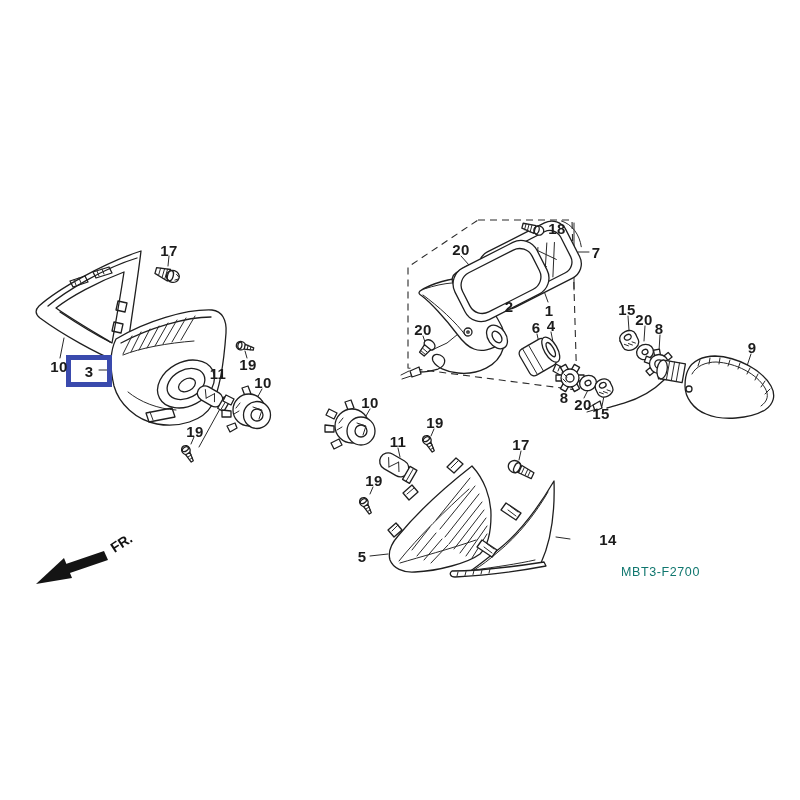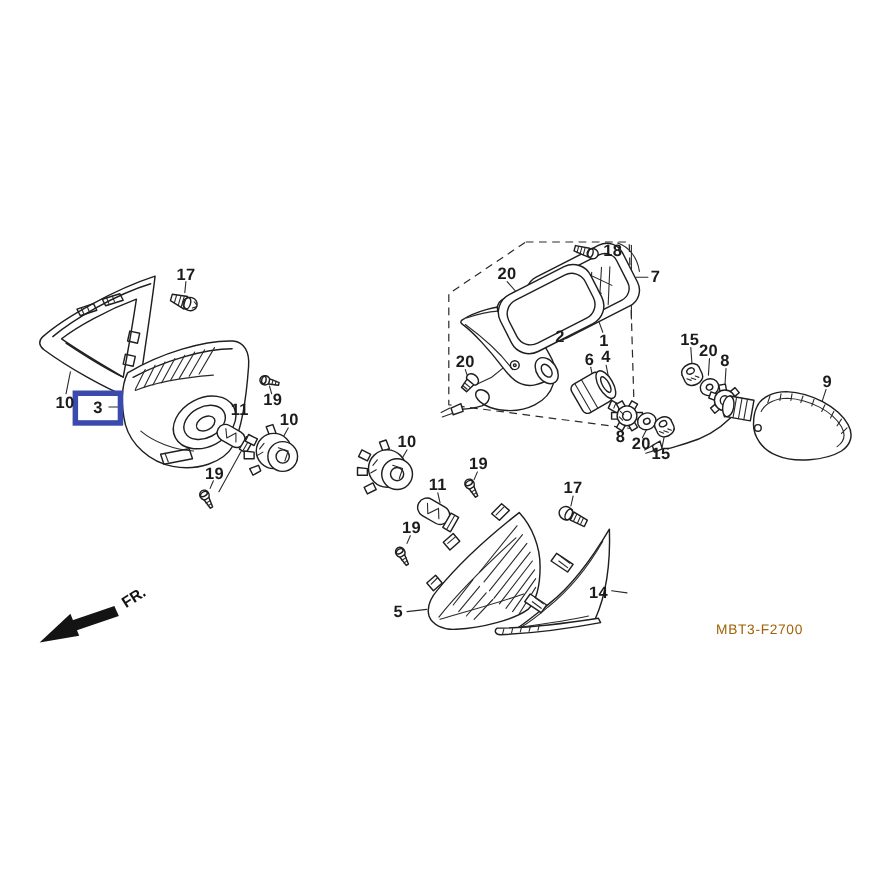--- a/index.html
+++ b/index.html
@@ -9,22 +9,22 @@
   #art *{vector-effect:non-scaling-stroke;}
   .ln{stroke:#1f1f1f;stroke-width:1.3;fill:none;stroke-linecap:round;stroke-linejoin:round;}
   .thin{stroke:#2a2a2a;stroke-width:1;fill:none;stroke-linecap:round;}
   .wfill{fill:#ffffff;}
   .ink{fill:#141414;stroke:none;}
   .dash{stroke:#2a2a2a;stroke-width:1.1;fill:none;stroke-dasharray:7 5;}
   .co{position:absolute;transform:translate(-50%,-50%);font:600 15px/1 "Liberation Sans",sans-serif;
       color:#1b1b1b;letter-spacing:.3px;cursor:pointer;user-select:none;white-space:nowrap;}
   #selbox{position:absolute;left:66px;top:355px;width:46px;height:32px;box-sizing:border-box;
           border:5px solid #3a4aad;background:transparent;cursor:pointer;}
-  #code{position:absolute;left:651px;top:566px;font:400 12.5px/1 "Liberation Sans",sans-serif;
-        color:#a16207;letter-spacing:.6px;}
+  #code{position:absolute;left:621px;top:566px;font:400 12.5px/1 "Liberation Sans",sans-serif;
+        color:#0f766e;letter-spacing:.6px;}
   #frlabel{position:absolute;left:108px;top:543px;transform:rotate(-33deg);transform-origin:0 0;
            font:700 14px/1 "Liberation Sans",sans-serif;color:#111;}
 </style>
 </head>
 <body>
 
 <div id="stage">
 
 <svg id="art" width="800" height="800" viewBox="0 0 800 800">
 
@@ -342,18 +342,18 @@
 <span class="co" style="left:627px;top:309px">15</span>
 <span class="co" style="left:644px;top:319px">20</span>
 <span class="co" style="left:659px;top:328px">8</span>
 <span class="co" style="left:752px;top:347px">9</span>
 <span class="co" style="left:370px;top:402px">10</span>
 <span class="co" style="left:435px;top:422px">19</span>
 <span class="co" style="left:398px;top:441px">11</span>
 <span class="co" style="left:374px;top:480px">19</span>
 <span class="co" style="left:521px;top:444px">17</span>
 <span class="co" style="left:362px;top:556px">5</span>
-<span class="co" style="left:544px;top:539px">14</span>
+<span class="co" style="left:608px;top:539px">14</span>
 
 <div id="frlabel">FR.</div>
 <div id="code">MBT3-F2700</div>
 
 </div>
 
 </body></html>

